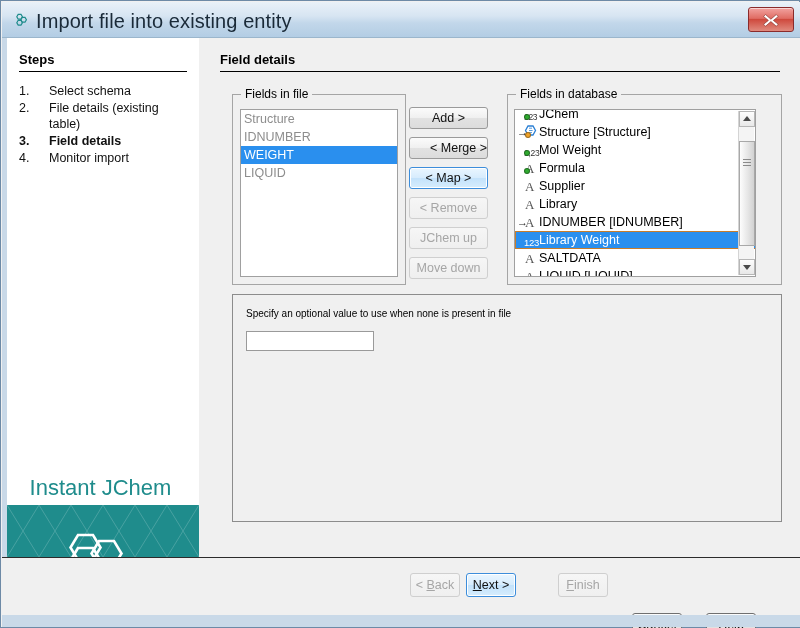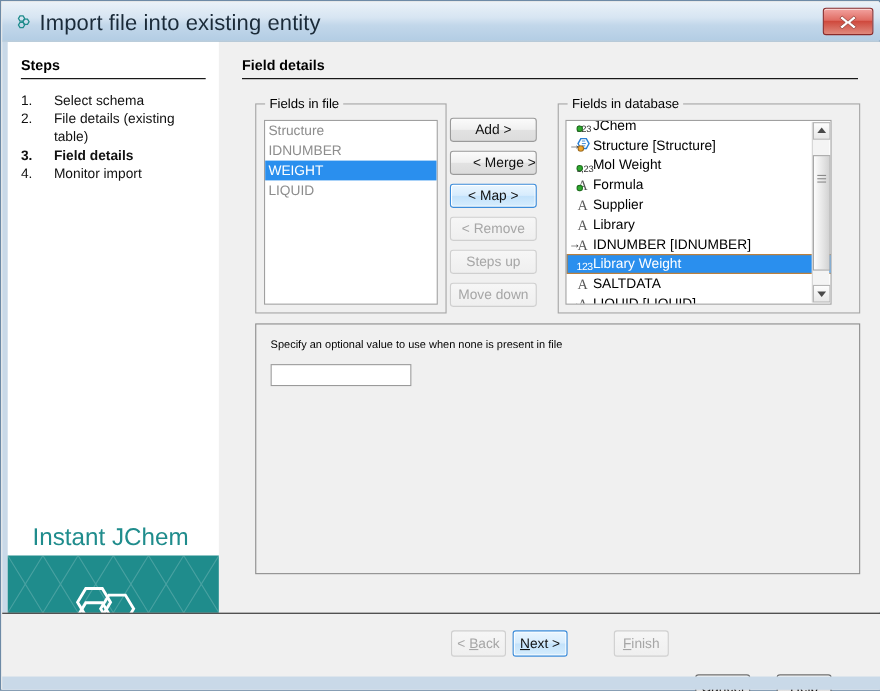--- a/index.html
+++ b/index.html
@@ -271,21 +271,21 @@
     <div class="lrow dim">Structure</div>
     <div class="lrow dim">IDNUMBER</div>
     <div class="lrow sel">WEIGHT</div>
     <div class="lrow dim">LIQUID</div>
   </div>
 
   <div class="btn midbtn" style="top:106px;">Add &gt;</div>
   <div class="btn midbtn" style="top:136px;text-align:right;">&lt; Merge &gt;</div>
   <div class="btn midbtn focus" style="top:166px;">&lt; Map &gt;</div>
   <div class="btn midbtn disabled" style="top:196px;">&lt; Remove</div>
-  <div class="btn midbtn disabled" style="top:226px;">Steps up</div>
+  <div class="btn midbtn disabled" style="top:226px;">JChem up</div>
   <div class="btn midbtn disabled" style="top:256px;">Move down</div>
 
   <div class="group" style="left:506px;top:93px;width:275px;height:191px;">
     <span class="group-legend">Fields in database</span>
   </div>
   <div class="listbox" style="left:513px;top:108px;width:242px;height:168px;">
 
     <div style="position:absolute;left:0;top:-5px;width:224px;">
 
       <div class="dbrow">

